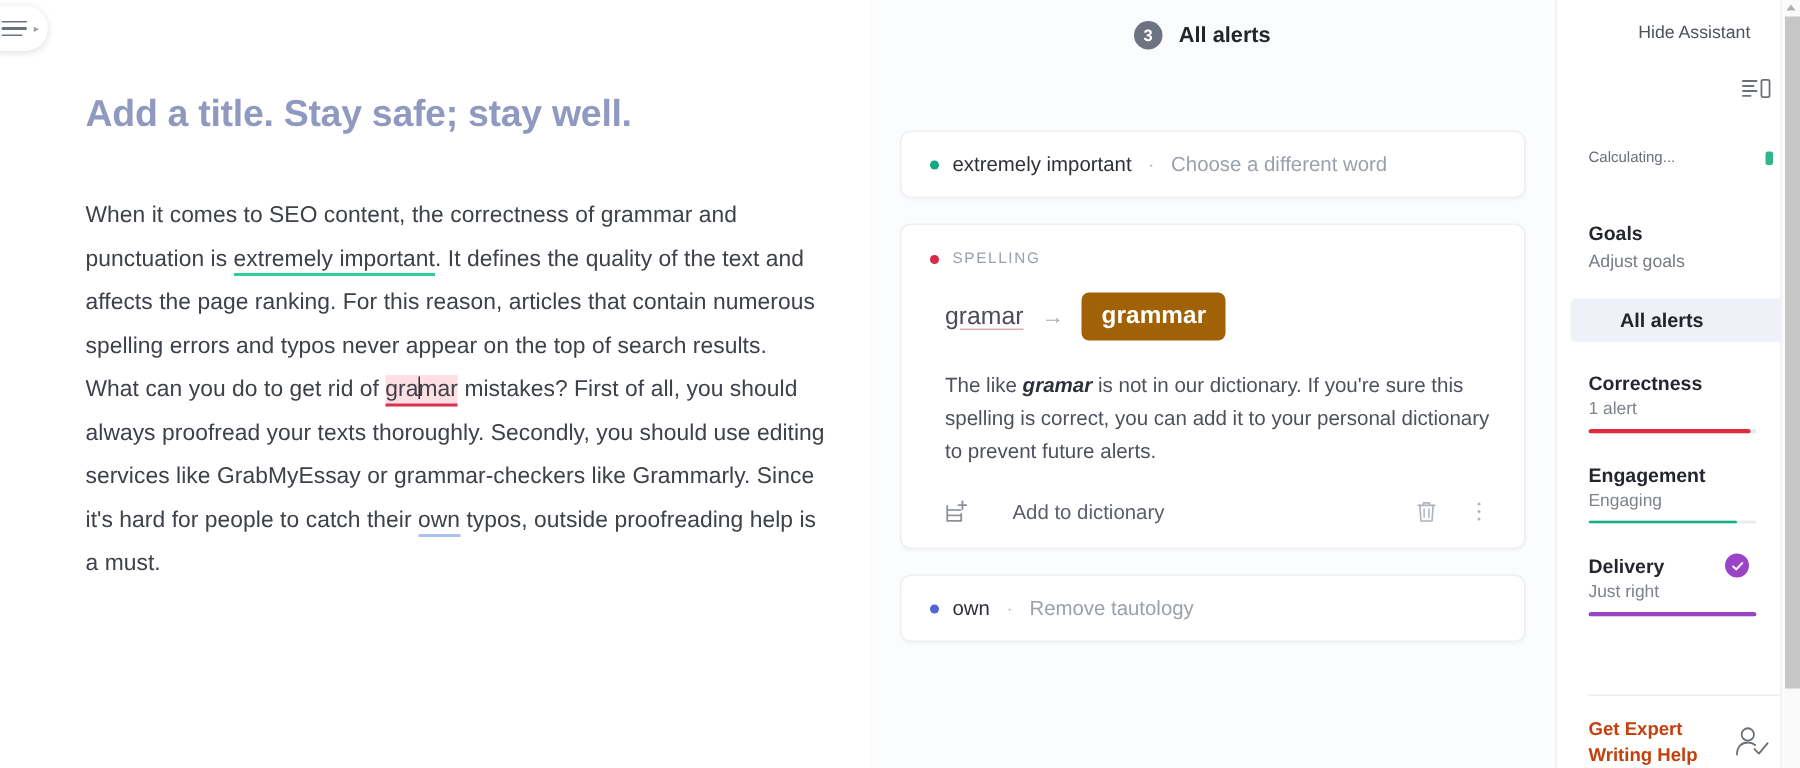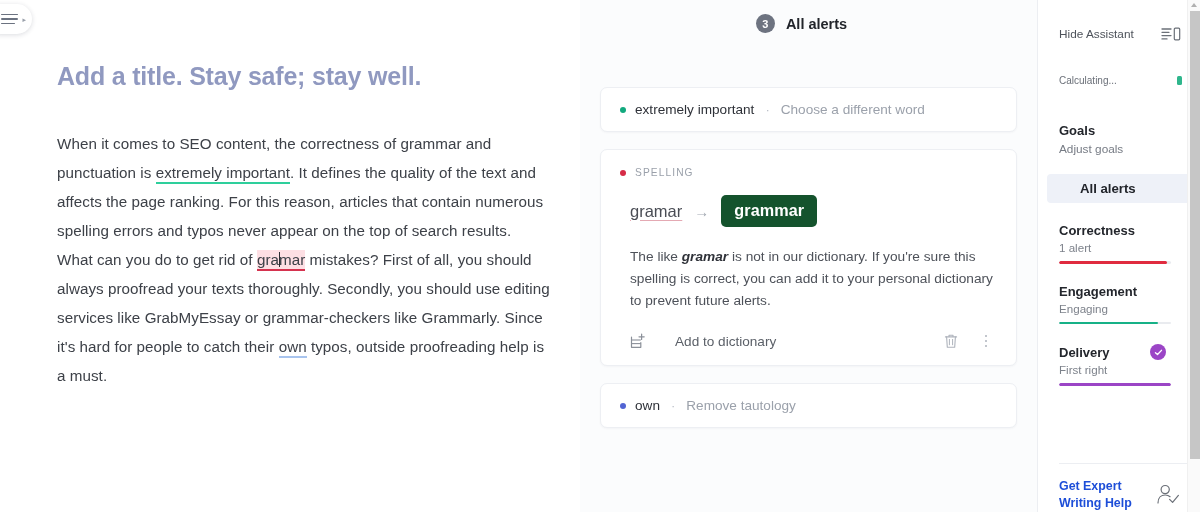--- a/index.html
+++ b/index.html
@@ -99,21 +99,21 @@
     text-transform: uppercase; font-weight: 400;
   }
   .fix-row { display: flex; align-items: center; gap: 12px; margin: 17px 0 0 10px; }
   .old-word {
     font-size: 16.5px; color: #4a4d55; position: relative;
     text-decoration: underline; text-decoration-color: #e4a9b3;
     text-underline-offset: 3px;
   }
   .arrow { font-size: 15px; color: #a6abb4; }
   .new-word {
-    background: #14532d; color: #fff;
+    background: #a16207; color: #fff;
     font-size: 16.2px; font-weight: 700;
     border-radius: 5px; padding: 6px 13px 7px;
     letter-spacing: .1px;
   }
   .explain {
     font-size: 13.7px; color: #4d5159; line-height: 22px;
     margin: 19px 0 0 10px; max-width: 368px;
   }
   .explain b { font-weight: 700; font-style: italic; color: #2e3138; }
   .card-foot {
@@ -132,21 +132,22 @@
   
   .side {
     width: 163px; height: 512px;
     background: #fff;
     border-left: 1px solid #eceef2;
     position: relative;
     padding: 0 0 0 21px;
   }
   .side-top {
     display: flex; align-items: center; gap: 24px;
-    margin-top: 27px;
+    margin-top: 14px;
+    flex-direction: column;
   }
   .side-top-label { font-size: 11.8px; color: #4e535b; }
   .calc-row {
     display: flex; align-items: center; margin-top: 34px;
     padding-right: 18px;
   }
   .calc-label { font-size: 10px; color: #6a6f78; }
   .calc-ind { margin-left: auto; width: 5px; height: 9px; background: #2fb68c; border-radius: 1.5px; }
 
   .goals { margin-top: 37px; }
@@ -175,21 +176,21 @@
     background: #9b45c6; display: flex; align-items: center; justify-content: center;
   }
 
   .expert {
     position: absolute; left: 21px; right: 0; bottom: 0;
     border-top: 1px solid #eceef2;
     padding: 14px 0 0 0;
     display: flex; align-items: flex-start;
   }
   .expert-label {
-    font-size: 12.4px; font-weight: 700; color: #1d4ed8; line-height: 17px;
+    font-size: 12.4px; font-weight: 700; color: #c2410c; line-height: 17px;
   }
   .expert-icon { margin-left: auto; padding-right: 20px; margin-top: 6px; }
 
   
   .scrollbar {
     position: absolute; right: 0; top: 0; width: 13px; height: 512px;
     background: #fafafa; border-left: 1px solid #f0f0f0; z-index: 20;
   }
   .sb-arrow {
     position: absolute; left: 3px; top: 3px;
@@ -344,21 +345,21 @@
 
     <div class="metric">
       <div class="metric-head">
         <span class="metric-name">Delivery</span>
         <span class="check-badge">
           <svg width="9" height="9" viewBox="0 0 10 10" fill="none">
               <path d="M1.6 5.2 L3.9 7.3 L8.3 2.6" stroke="#fff" stroke-width="1.5" stroke-linecap="round" stroke-linejoin="round"></path>
             </svg>
         </span>
       </div>
-      <div class="metric-val">First right</div>
+      <div class="metric-val">Just right</div>
       <div class="bar-track">
           <div class="bar-fill" style="width:100%;background:#9b45c6;"></div>
         </div>
     </div>
 
     <div class="expert">
       <div class="expert-label">
         <div>Get Expert</div>
         <div>Writing Help</div>
       </div>

